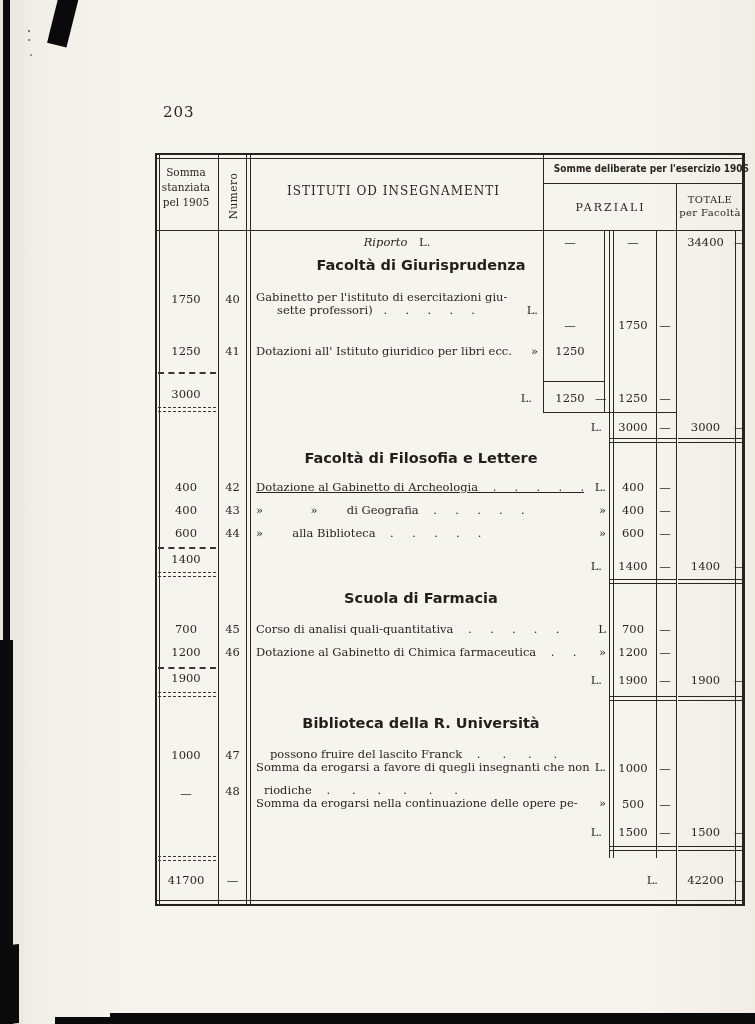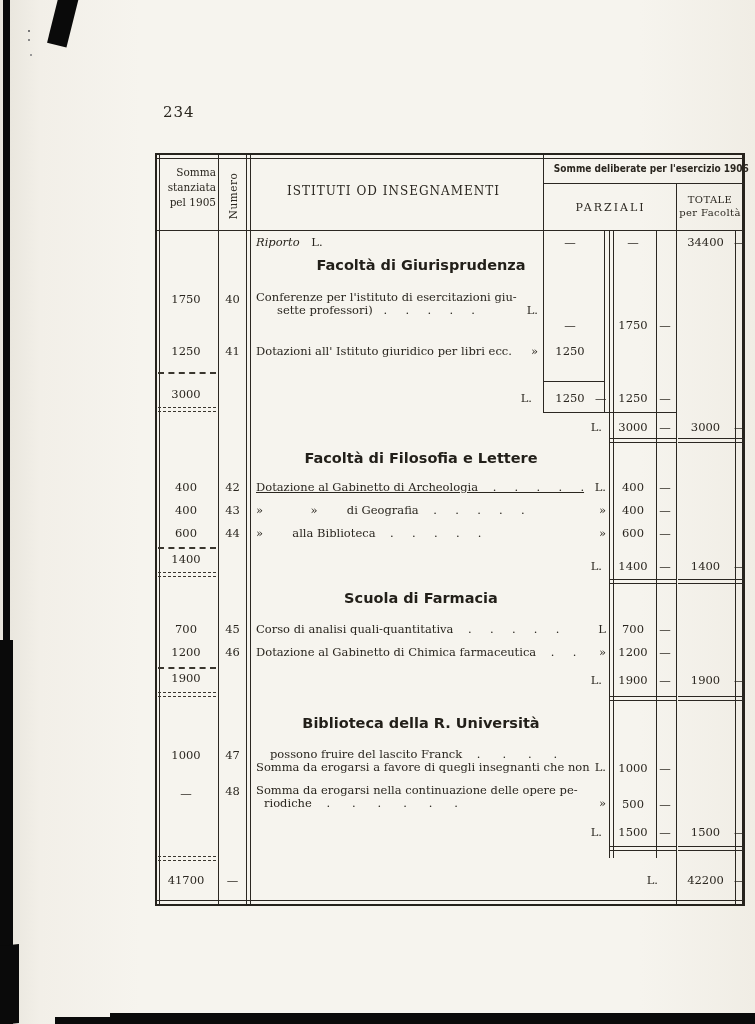--- a/index.html
+++ b/index.html
@@ -13,21 +13,21 @@
   
   .vline { position:absolute; width:1px; background:#2b2722; }
   .hline { position:absolute; height:1px; background:#2b2722; }
   .dd { position:absolute; height:5px; border-top:1.6px solid #2b2722; border-bottom:1.6px solid #2b2722; }
   .dashed { position:absolute; height:0; border-top:2px dashed #3a362e; }
   .dd-dashed { position:absolute; height:5px; border-top:1.8px dashed #3a362e; border-bottom:1.8px dashed #3a362e; }
   
   .frame { position:absolute; left:155px; top:153px; width:590px; height:753px;
            border:2px solid #26231d; border-right-width:3px; }
   
-  .h-somma { position:absolute; left:156px; top:165px; width:60px; text-align:right;
+  .h-somma { position:absolute; left:156px; top:165px; width:60px; text-align:center;
              font-size:10.5px; line-height:15px; }
   .h-num { position:absolute; left:219px; top:166px; width:28px; height:60px;
            display:flex; align-items:center; justify-content:center; }
   .h-num span { transform:rotate(-90deg); font-size:10.5px; letter-spacing:.5px; white-space:nowrap; }
   .h-ist { position:absolute; left:250px; top:184px; width:287px; text-align:center;
            font-size:12px; letter-spacing:1px; }
   .h-somme { position:absolute; left:543px; top:163px; width:201px; text-align:center;
              font-family:"DejaVu Sans","Liberation Sans",sans-serif; font-weight:700; font-size:10px; white-space:nowrap; }
   .h-somme span { display:inline-block; transform:scaleX(.9); transform-origin:center; }
   .h-parz { position:absolute; left:545px; top:201px; width:131px; text-align:center;
@@ -48,40 +48,40 @@
   .cur-pa    { left:586px; width:16px; text-align:right; }
   .cur-bottom{ left:642px; width:16px; text-align:right; }
   .trow { position:absolute; left:256px; font-size:11.5px; line-height:13px; }
   .trow .line { white-space:pre; height:13px; }
   .trow .cur { position:absolute; right:0; bottom:0; }
   .narrow { width:282px; }
   .wide { width:350px; }
   .ind1 { padding-left:14px; }
   .ind2 { padding-left:21px; }
   .ind-s { padding-left:8px; }
-  .right { text-align:left; }
+  .right { text-align:center; }
   .it { font-style:italic; }
   .sec-title { position:absolute; left:256px; width:330px; text-align:center;
                font-family:"DejaVu Sans","Liberation Sans",sans-serif; font-weight:700; font-size:14.5px; color:#221f19; }
   .pageno { position:absolute; left:163px; top:103px; font-size:15px; letter-spacing:1px; }
   
   .art { position:absolute; background:#0a0a0a; }
 </style>
 </head>
 <body>
 
 <div class="art" style="left:3px;top:0;width:7px;height:1024px;"></div>
 <div class="art" style="left:0;top:640px;width:13px;height:384px;"></div>
 <div class="art" style="left:0;top:945px;width:19px;height:79px;transform:skewY(-6deg);"></div>
 <div class="art" style="left:54px;top:-14px;width:20px;height:60px;transform:rotate(14deg);"></div>
 <div class="art" style="left:110px;top:1013px;width:645px;height:11px;"></div>
 <div class="art" style="left:55px;top:1017px;width:58px;height:7px;"></div>
 <div style="position:absolute;left:28px;top:30px;width:2px;height:2px;background:#777;box-shadow:0 9px 0 #888,2px 24px 0 #999;"></div>
 
-<div class="pageno">234</div>
+<div class="pageno">203</div>
 
 <div class="frame"></div>
 <div class="vline" style="left:159px;top:155px;height:749px;"></div>
 <div class="hline" style="top:158px;left:157px;width:586px;"></div>
 <div class="hline" style="top:900px;left:157px;width:586px;"></div>
 
 <div class="vline" style="left:218px;top:155px;height:749px;"></div>
 <div class="vline" style="left:246px;top:155px;height:749px;"></div>
 <div class="vline" style="left:250px;top:155px;height:749px;"></div>
 
@@ -139,21 +139,21 @@
 <div class="cell col-pa" style="top:236px;">—</div>
 <div class="cell col-pb" style="top:236px;">—</div>
 <div class="cell col-tot" style="top:236px;">34400</div>
 <div class="cell col-tot-c" style="top:236px;">—</div>
 
 <div class="sec-title" style="top:257px;">Facoltà di Giurisprudenza</div>
 
 <div class="cell col-somma" style="top:293px;">1750</div>
 <div class="cell col-num" style="top:293px;">40</div>
 <div class="trow narrow" style="top:291px;">
-  <div class="line">Conferenze per l'istituto di esercitazioni giu-</div>
+  <div class="line">Gabinetto per l'istituto di esercitazioni giu-</div>
   <div class="line ind2">sette professori)   .     .     .     .     .</div>
   <span class="cur">L.</span>
 </div>
 <div class="cell col-pa" style="top:319px;">—</div>
 <div class="cell col-pb" style="top:319px;">1750</div>
 <div class="cell col-pb-c" style="top:319px;">—</div>
 
 <div class="cell col-somma" style="top:345px;">1250</div>
 <div class="cell col-num" style="top:345px;">41</div>
 <div class="trow narrow" style="top:345px;">
@@ -246,22 +246,22 @@
   <div class="line ind1">possono fruire del lascito Franck    .      .      .      .</div>
   <div class="line">Somma da erogarsi a favore di quegli insegnanti che non</div>
   <span class="cur">L.</span>
 </div>
 <div class="cell col-pb" style="top:762px;">1000</div>
 <div class="cell col-pb-c" style="top:762px;">—</div>
 
 <div class="cell col-somma" style="top:787px;">—</div>
 <div class="cell col-num" style="top:785px;">48</div>
 <div class="trow wide" style="top:784px;">
+  <div class="line ind-s">riodiche    .      .      .      .      .      .</div>
   <div class="line">Somma da erogarsi nella continuazione delle opere pe-</div>
-  <div class="line ind-s">riodiche    .      .      .      .      .      .</div>
   <span class="cur">»</span>
 </div>
 <div class="cell col-pb" style="top:798px;">500</div>
 <div class="cell col-pb-c" style="top:798px;">—</div>
 
 <div class="cell cur-pa" style="top:826px;">L.</div>
 <div class="cell col-pb" style="top:826px;">1500</div>
 <div class="cell col-pb-c" style="top:826px;">—</div>
 <div class="cell col-tot" style="top:826px;">1500</div>
 <div class="cell col-tot-c" style="top:826px;">—</div>

